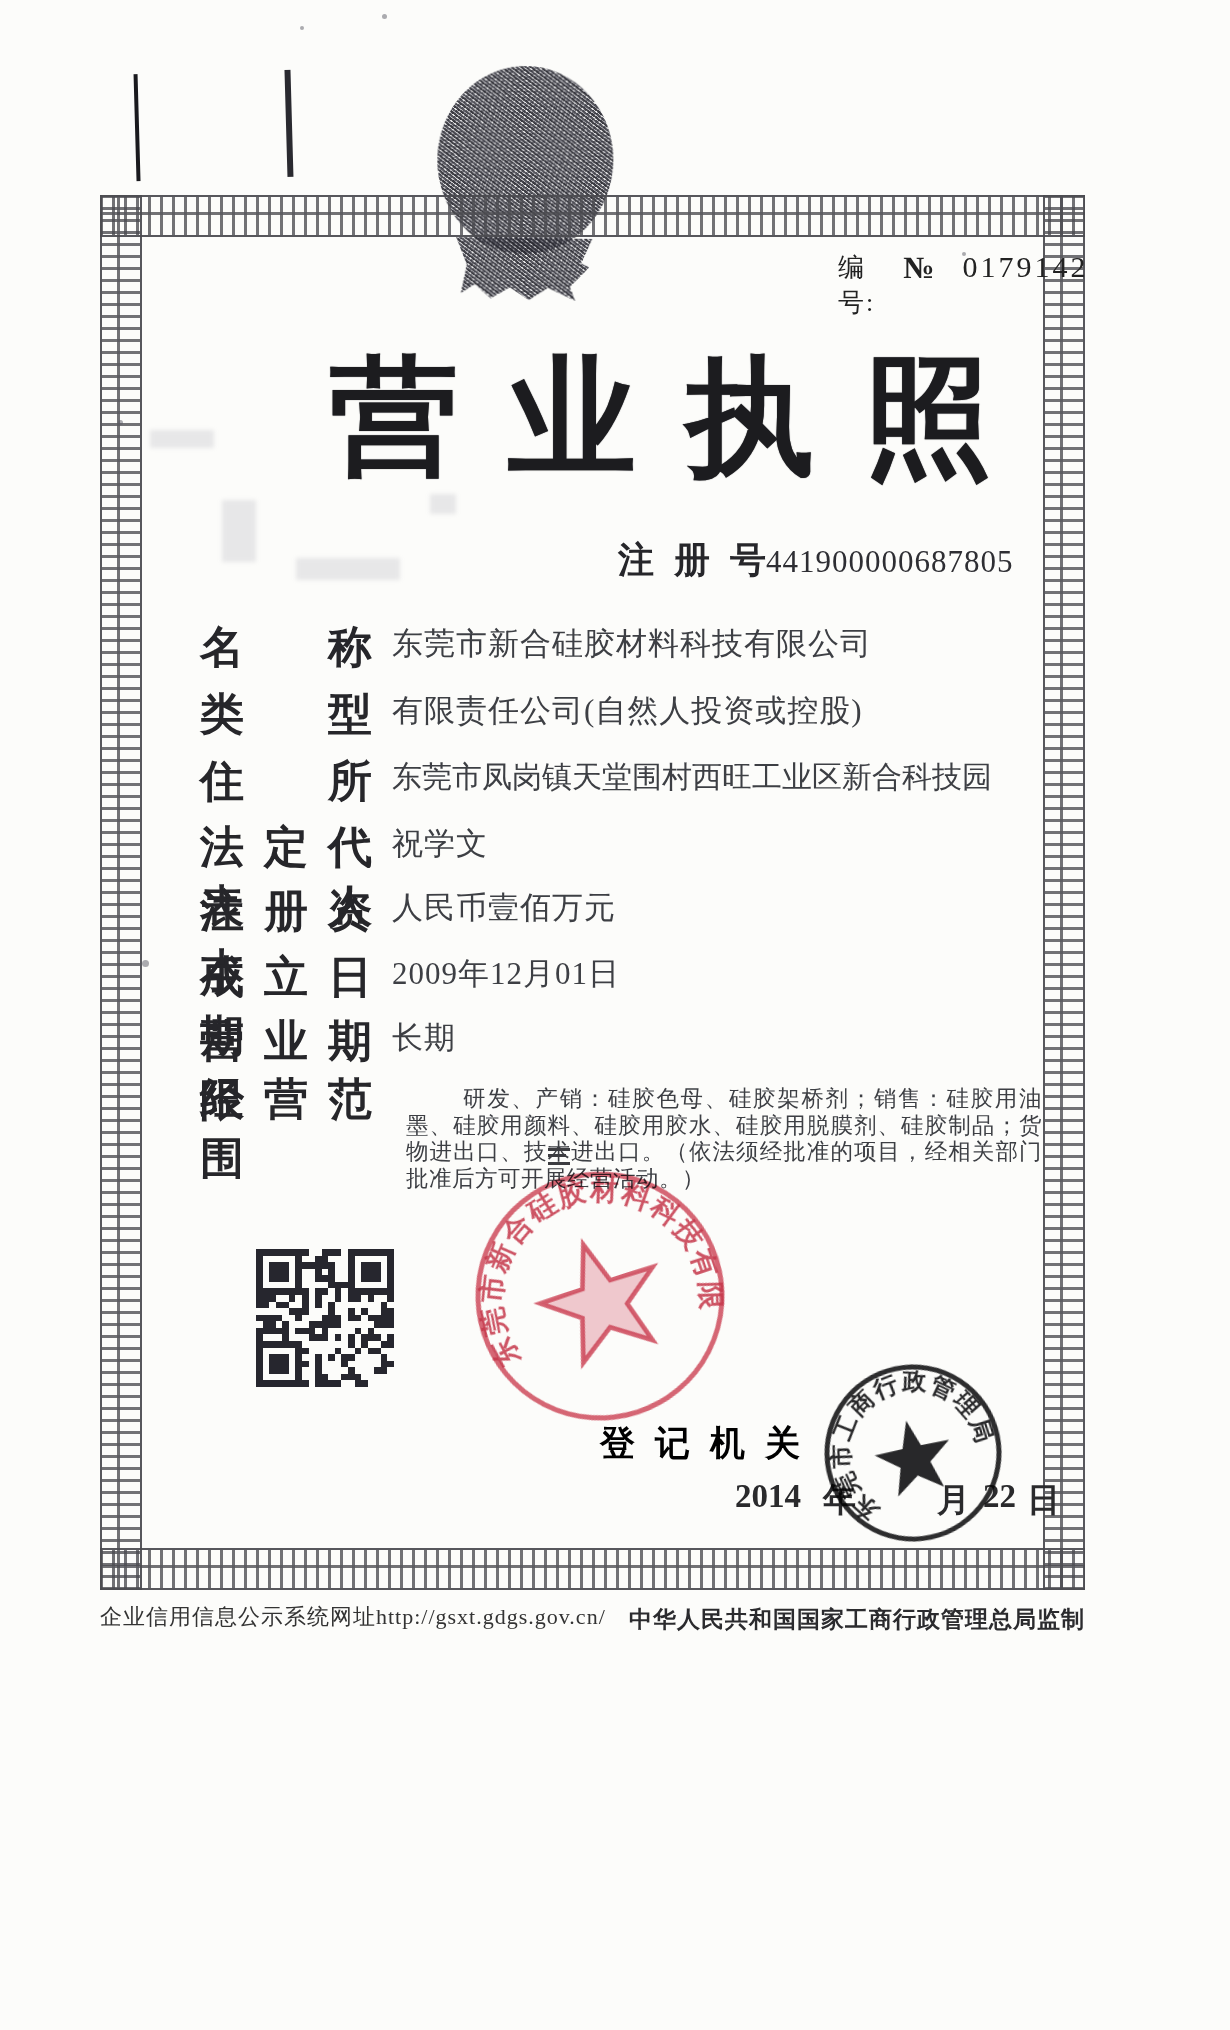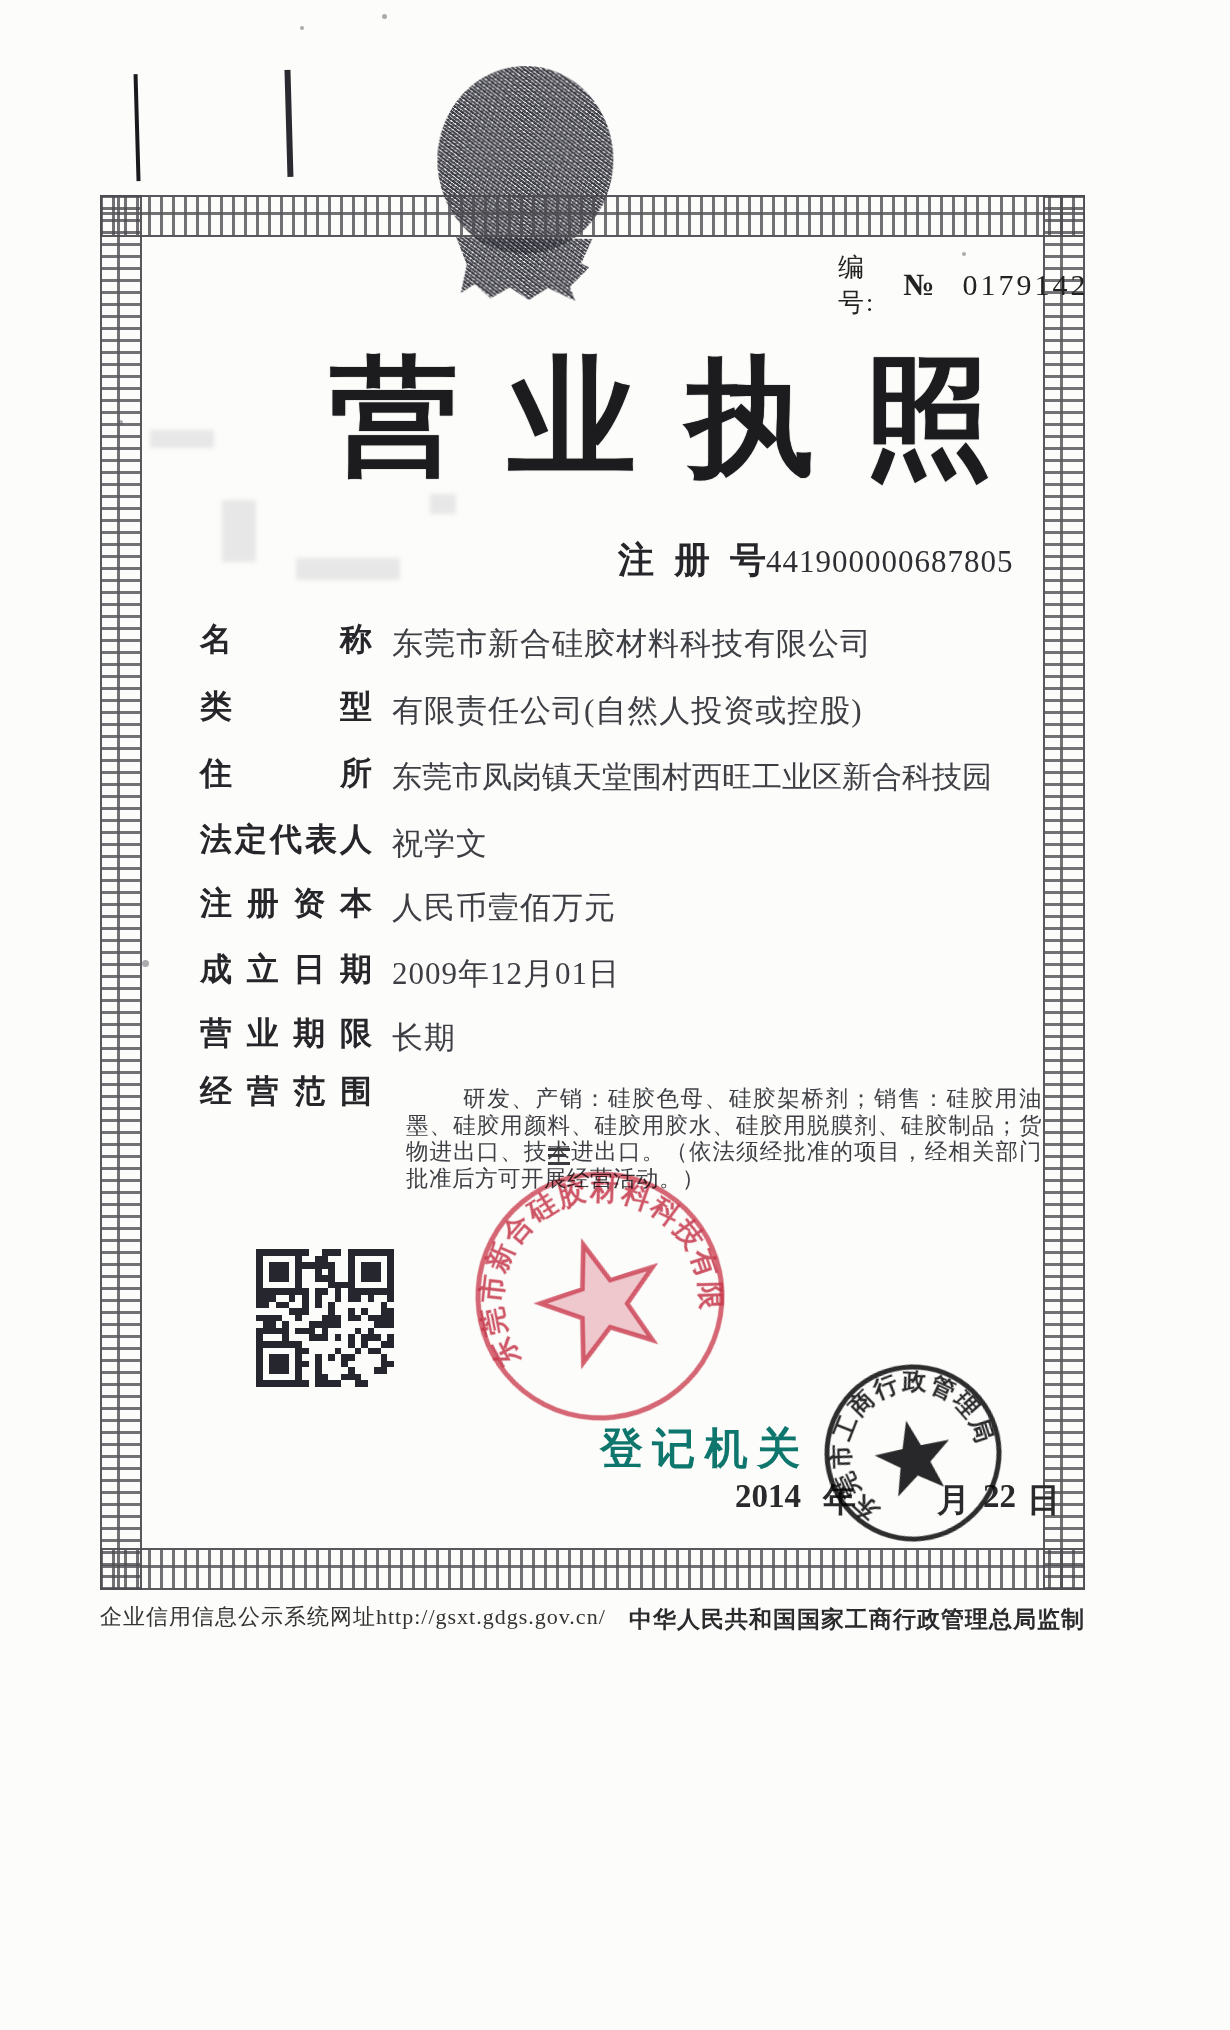--- a/index.html
+++ b/index.html
@@ -32,45 +32,45 @@
     background:
       linear-gradient(transparent 0 15px, rgba(75,75,80,.85) 15px 18px, transparent 18px),
       repeating-linear-gradient(90deg, rgba(75,75,80,.85) 0 3px, transparent 3px 12px, rgba(75,75,80,.85) 12px 15px, transparent 15px 24px);}
   .strip.v{top:0;bottom:0;width:38px;border-left:2px solid #4a4a4f;border-right:2px solid #4a4a4f;
     background:
       linear-gradient(90deg, transparent 0 15px, rgba(75,75,80,.85) 15px 18px, transparent 18px),
       repeating-linear-gradient(0deg, rgba(75,75,80,.85) 0 3px, transparent 3px 12px, rgba(75,75,80,.85) 12px 15px, transparent 15px 24px);}
   .strip.top{top:0;} .strip.bottom{bottom:0;} .strip.left{left:0;} .strip.right{right:0;}
 
   
-  .serial{left:838px;top:250px;width:240px;display:flex;align-items:center;gap:28px;color:#222;}
+  .serial{left:838px;top:250px;width:240px;display:flex;align-items:flex-start;gap:28px;color:#222;}
   .serial .lab{font-size:26px;letter-spacing:2px;}
   .serial .mark{font-size:31px;font-weight:700;}
   .serial .num{font-size:30px;letter-spacing:3px;}
 
   .doc-title{left:288px;top:332px;width:680px;font-family:"Liberation Sans","DejaVu Sans",sans-serif;
     font-size:128px;font-weight:900;letter-spacing:50px;white-space:nowrap;color:#1c1c1f;
     text-shadow:0 0 1px #3c3c40;margin-left:42px;}
 
   .regno{left:618px;top:536px;display:flex;align-items:baseline;}
   .regno .lab{display:block;width:148px;font-size:36px;font-weight:700;color:#26262a;
     text-align:justify;text-align-last:justify;}
   .regno .val{font-size:31px;letter-spacing:1px;color:#2e2e33;}
 
   .row{left:200px;display:flex;align-items:flex-start;}
-  .row .flabel{display:block;width:172px;font-size:32px;font-weight:700;color:#26262a;
+  .row .flabel{display:block;width:172px;font-size:44px;font-weight:700;color:#26262a;
     text-align:justify;text-align-last:justify;flex:none;}
   .row .fvalue{margin-left:20px;margin-top:5px;font-size:31px;letter-spacing:1px;color:#3d3f44;white-space:nowrap;}
   .row .fvalue.tight{font-size:30px;letter-spacing:0;}
 
   .scope{left:406px;top:1086px;width:636px;font-size:22.5px;line-height:26.5px;color:#3d3f44;
     text-indent:57px;text-align:justify;letter-spacing:.5px;}
 
-  .issuer{left:600px;top:1420px;display:block;width:200px;font-size:43px;font-weight:700;
-    color:#0f766e;text-align:justify;text-align-last:justify;}
+  .issuer{left:600px;top:1420px;display:block;width:200px;font-size:35px;font-weight:700;
+    color:#000000;text-align:justify;text-align-last:justify;}
 
   .dateline{left:735px;top:1478px;width:330px;font-size:33px;font-weight:700;color:#2a2a2c;}
   .dateline span{position:absolute;top:0;}
   .d-year{left:0;} .d-yu{left:88px;} .d-mu{left:202px;} .d-day{left:248px;} .d-du{left:292px;}
 
   .footer-left{left:100px;top:1602px;font-size:22px;letter-spacing:1px;color:#333;}
   .footer-right{right:145px;top:1604px;font-size:23px;font-weight:700;letter-spacing:1px;color:#2b2b2e;}
 
   
   .qr{left:256px;top:1249px;width:138px;height:138px;display:grid;

